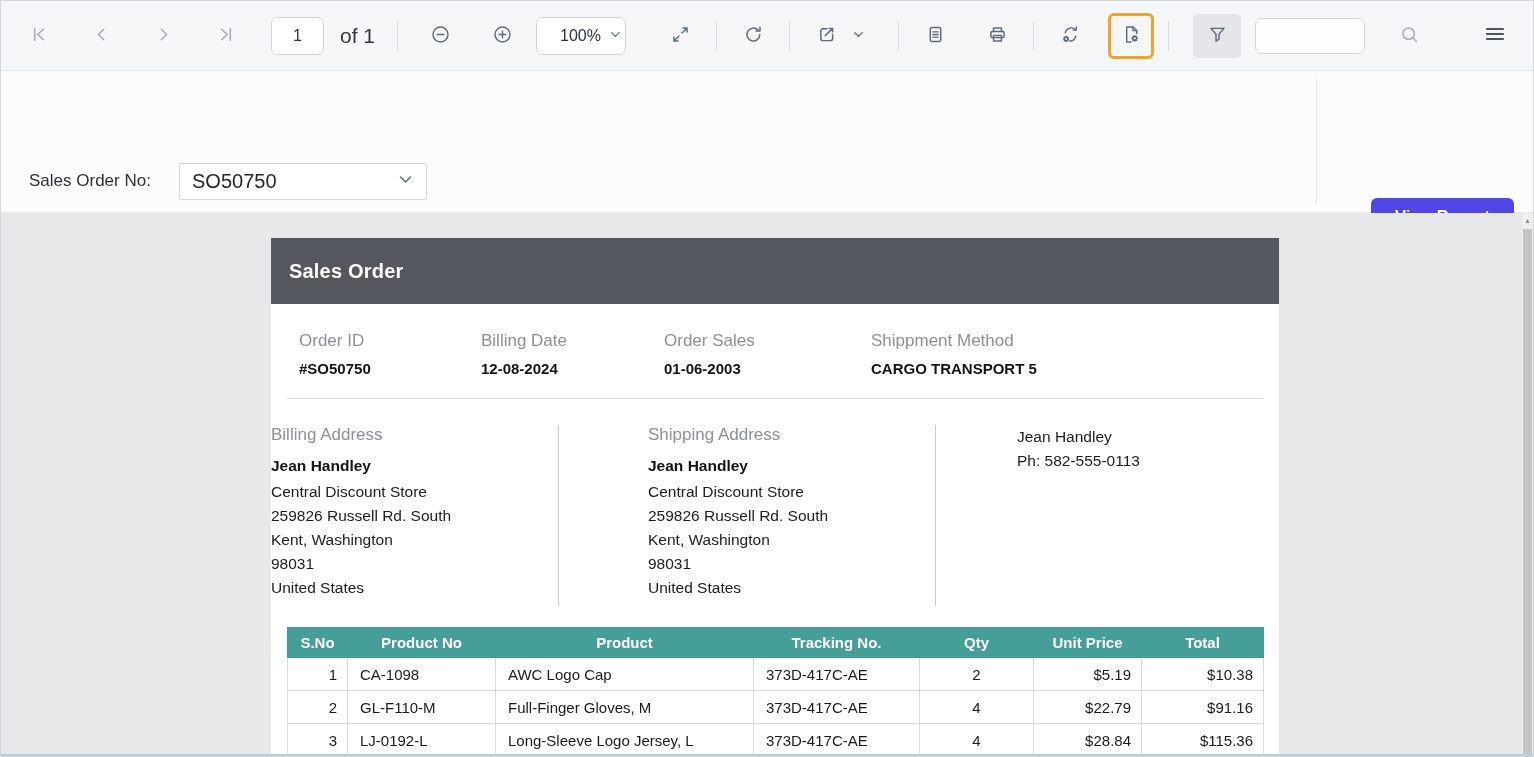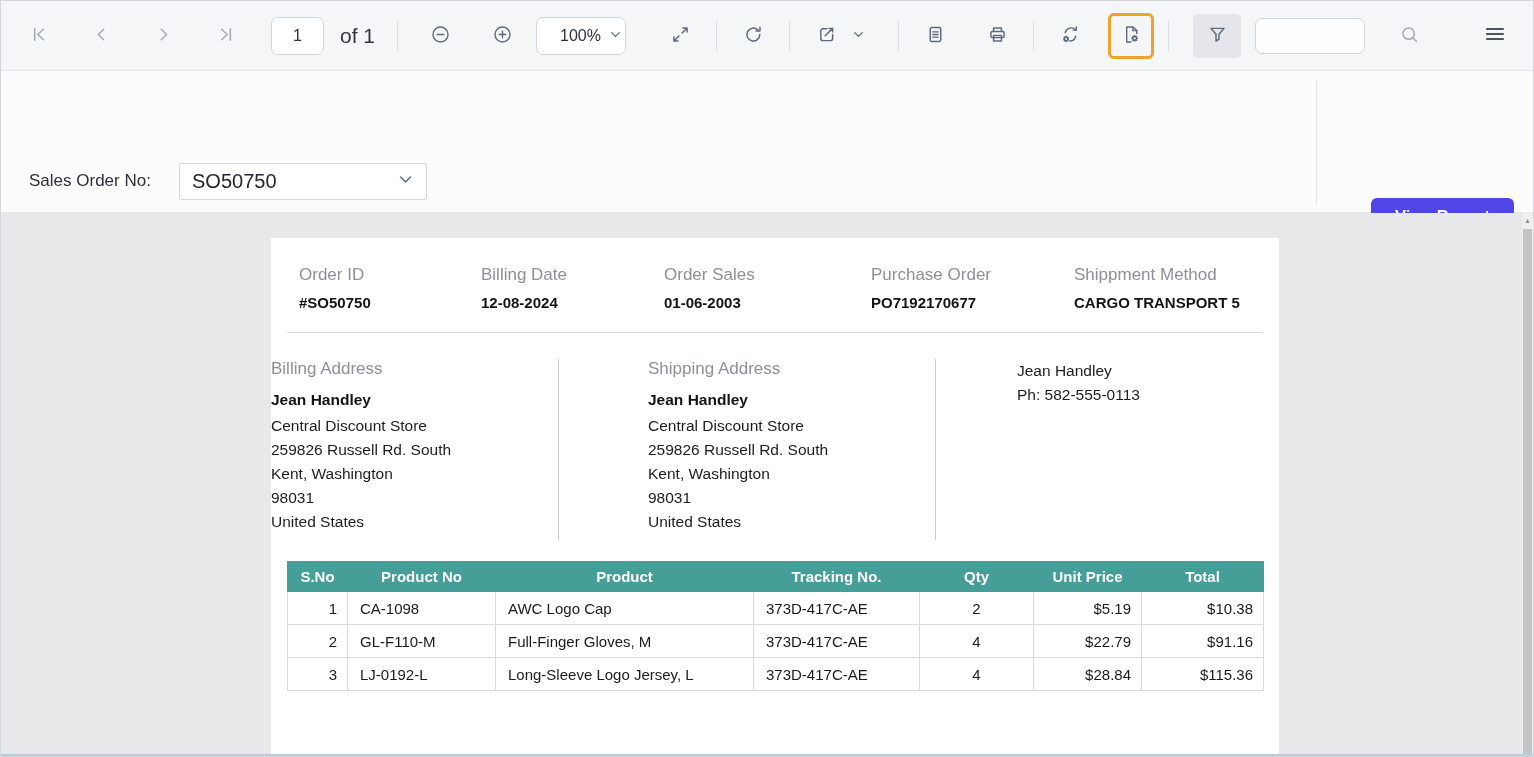--- a/index.html
+++ b/index.html
@@ -314,37 +314,36 @@
     </div>
 
     <span class="param-divider"></span>
 
     <button class="view-report-btn">View Report</button>
   </div>
 
   <div class="viewport">
 
     <div class="page">
+      <div class="report-header">
+        <span class="report-title">Sales Order</span>
+      </div>
 
       <div class="info-grid">
         <div>
           <div class="info-label">Order ID</div>
           <div class="info-value">#SO50750</div>
         </div>
         <div>
           <div class="info-label">Billing Date</div>
           <div class="info-value">12-08-2024</div>
         </div>
         <div>
           <div class="info-label">Order Sales</div>
           <div class="info-value">01-06-2003</div>
-        </div>
-        <div>
-          <div class="info-label">Purchase Order</div>
-          <div class="info-value">PO7192170677</div>
         </div>
         <div>
           <div class="info-label">Shippment Method</div>
           <div class="info-value">CARGO TRANSPORT 5</div>
         </div>
       </div>
 
       <div class="hr-line"></div>
 
       <div class="addr-grid">

